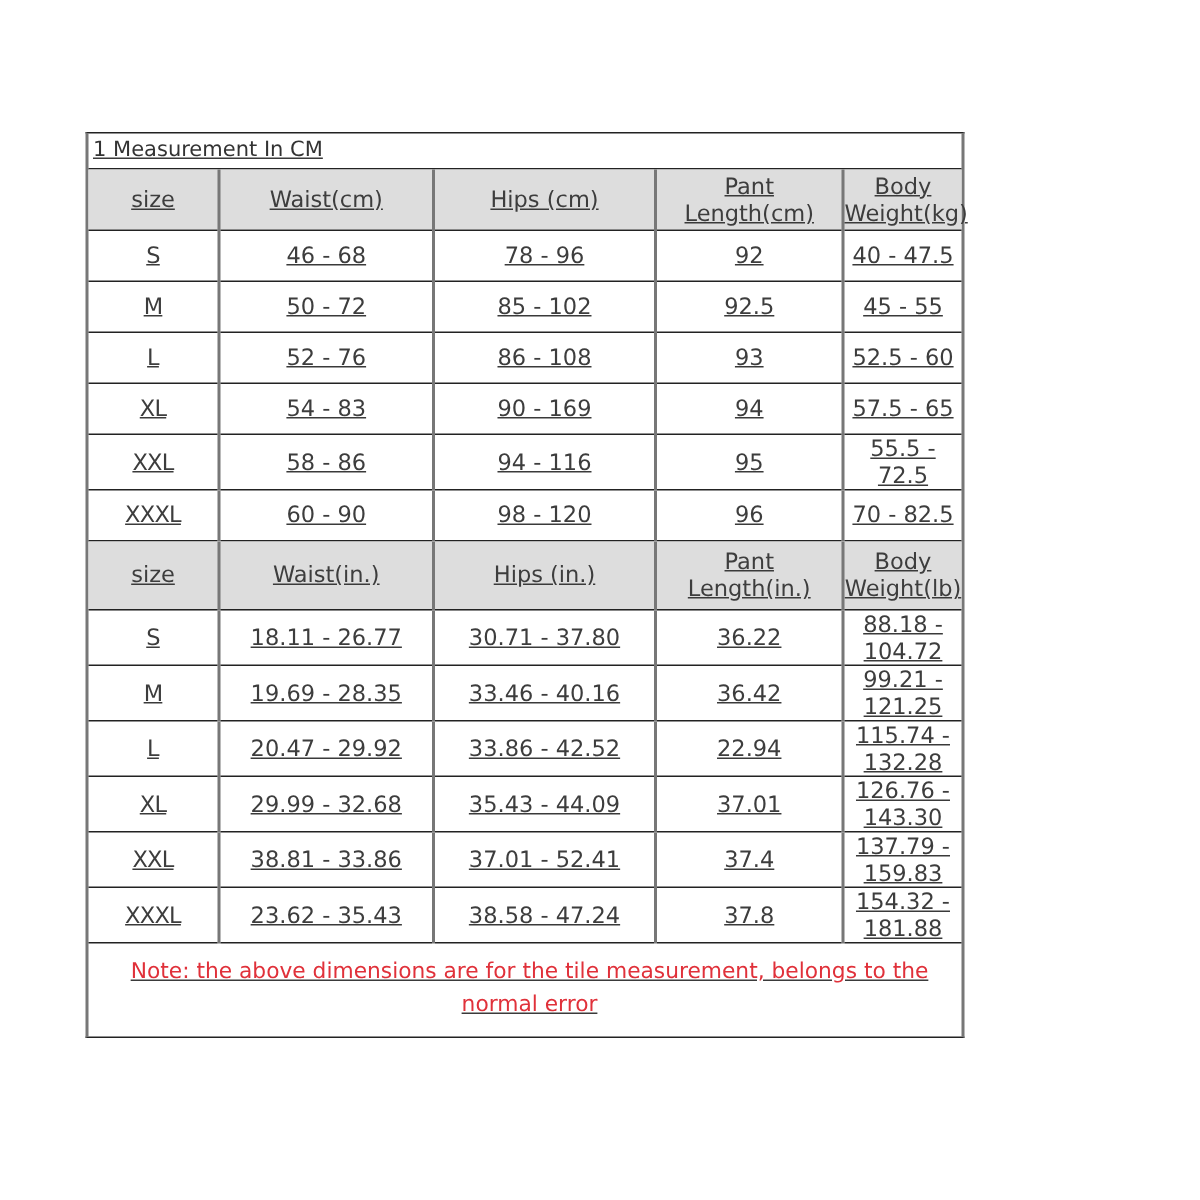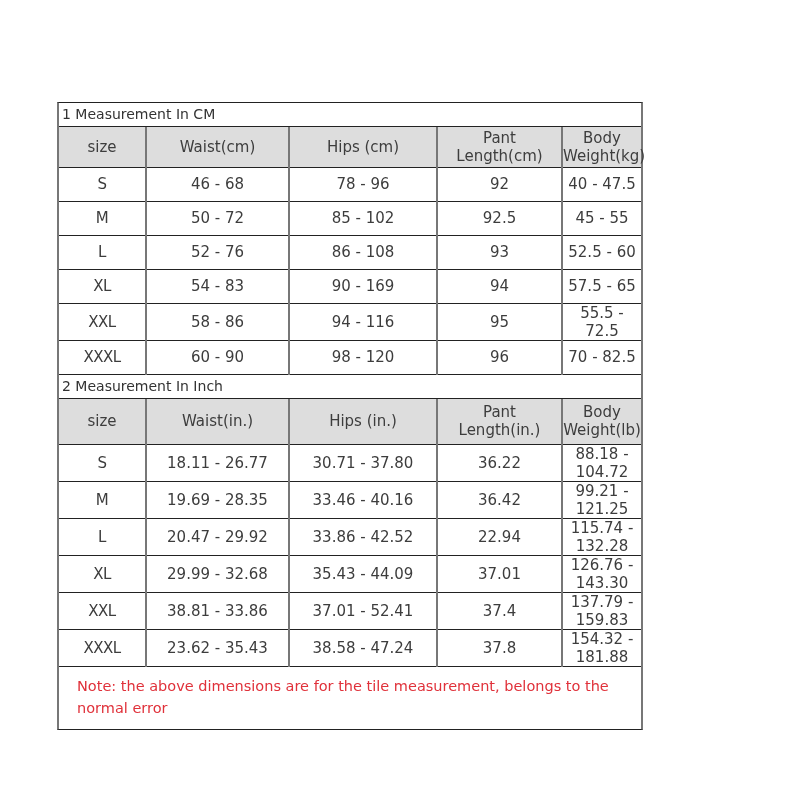--- a/index.html
+++ b/index.html
@@ -1,36 +1,36 @@
 <!DOCTYPE html>
 <html><head>
   <meta charset="utf-8">
   <style>
     html, body { margin: 0; padding: 0; background: #ffffff; }
     body { width: 800px; height: 800px; position: relative; overflow: hidden;
            font-family: "DejaVu Sans", "Liberation Sans", sans-serif; color: #3a3a3a; }
-    .sheet { position: absolute; left: 57px; top: 102px; width: 586px;
+    .sheet { position: absolute; left: 57px; top: 88px; width: 586px;
              border-left: 2px solid #777; border-right: 2px solid #777; border-top: 1.5px solid #222; border-bottom: 1.5px solid #222;
-             box-sizing: border-box; }
+             box-sizing: border-box; text-decoration: underline; }
     .section-title { height: 23px; line-height: 23px; font-size: 14px; padding-left: 3px;
                      border-bottom: 1px solid #222; color: #333; white-space: nowrap; }
     table { border-collapse: collapse; width: 100%; table-layout: fixed; }
     col.c0 { width: 87px; } col.c1 { width: 143px; } col.c2 { width: 148px; }
     col.c3 { width: 125px; } col.c4 { width: auto; }
     th, td { text-align: center; font-weight: normal; padding: 0;
              border-bottom: 1px solid #222; border-left: 2px solid #777; font-size: 15px; color: #3d3d3d; }
     th:first-child, td:first-child { border-left: none; margin-top: 27px; }
     thead th { background: #dddddd; font-size: 15px; line-height: 18px; }
     .cm thead tr { height: 40px; }
     .cm tbody tr { height: 34px; }
     .in thead tr { height: 46px; }
     .in tbody tr { height: 37px; }
     .size { letter-spacing: -0.5px; }
-    .note { color: #e0313a; font-size: 14.5px; line-height: 22px;
-            padding: 8px 2px 10px 18px; }
+    .note { color: #e0313a; font-size: 14.5px; text-align: center; line-height: 22px;
+            padding: 8px 2px 10px 8px; }
   </style>
 </head>
 <body>
 
 <div class="sheet">
 
   <div class="section-title">1 Measurement In CM</div>
   <table class="cm">
     <colgroup>
         <col class="c0">
@@ -90,21 +90,20 @@
       <tr>
         <td class="size">XXXL</td>
         <td>60 - 90</td>
         <td>98 - 120</td>
         <td>96</td>
         <td>70 - 82.5</td>
       </tr>
     </tbody>
   </table>
 
-  <div class="section-title">2 Measurement In Inch</div>
   <table class="in">
     <colgroup>
         <col class="c0">
         <col class="c1">
         <col class="c2">
         <col class="c3">
         <col class="c4">
       </colgroup>
     <thead>
       <tr>

